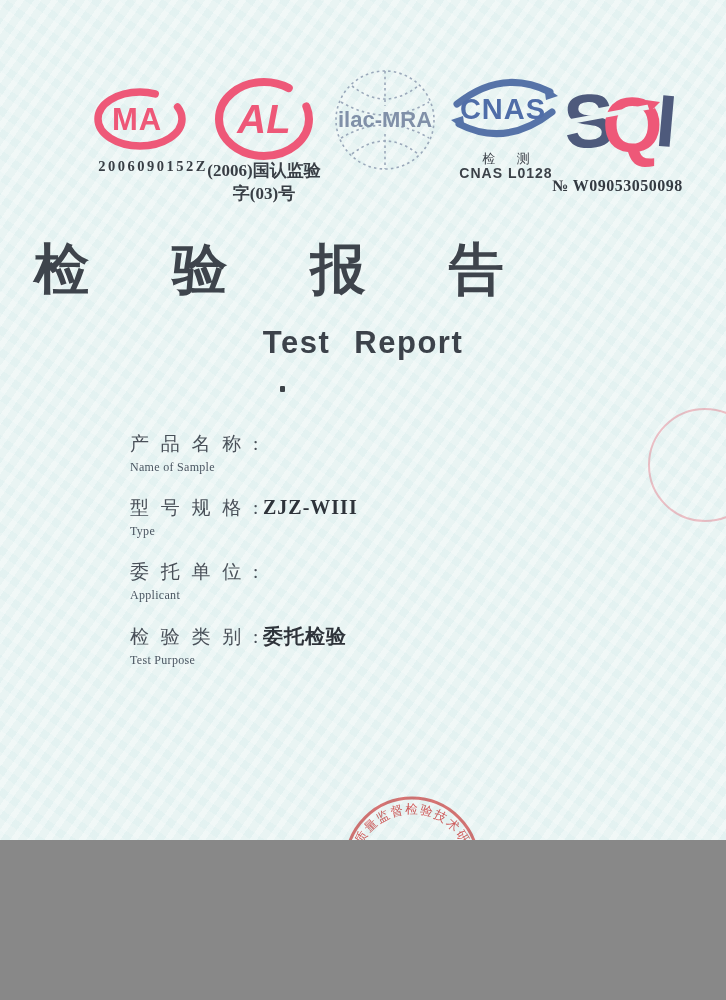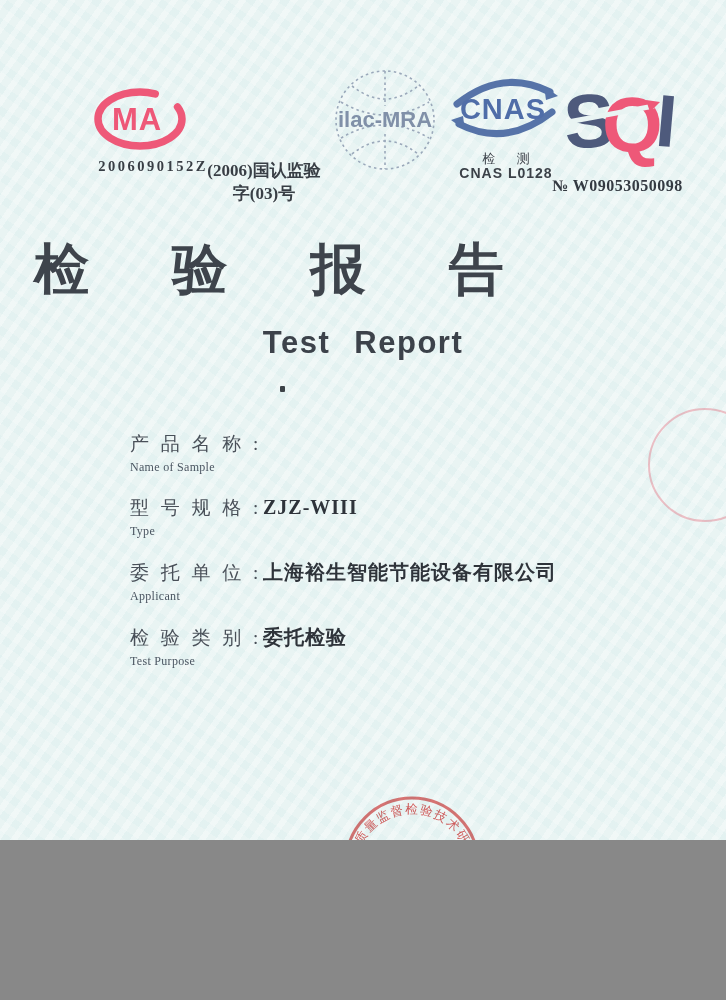--- a/index.html
+++ b/index.html
@@ -90,20 +90,26 @@
 <div class="page">
 
   <div class="logo" style="left:93px; top:86px;">
     <svg width="94" height="66" viewBox="0 0 94 66">
       <ellipse cx="47" cy="33" rx="42" ry="27" fill="none" stroke="#ee5878" stroke-width="7.5" pathLength="100" stroke-dasharray="88 12" stroke-dashoffset="6" stroke-linecap="round"></ellipse>
       <text x="44" y="44" text-anchor="middle" font-family="Liberation Sans, sans-serif" font-size="31" font-weight="bold" fill="#ee5878" letter-spacing="1">MA</text>
     </svg>
   </div>
   <div class="cert-num cma-num">2006090152Z</div>
 
+  <div class="logo" style="left:214px; top:77px;">
+    <svg width="100" height="84" viewBox="0 0 100 84">
+      <ellipse cx="50" cy="42" rx="45" ry="37" fill="none" stroke="#ee5878" stroke-width="8" pathLength="100" stroke-dasharray="90 10" stroke-dashoffset="5" stroke-linecap="round"></ellipse>
+      <text x="50" y="56" text-anchor="middle" font-family="Liberation Sans, sans-serif" font-size="40" font-weight="bold" font-style="italic" fill="#ee5878">AL</text>
+    </svg>
+  </div>
   <div class="cert-num cal-num">(2006)国认监验字(03)号</div>
 
   <div class="logo" style="left:332px; top:66px;">
     <svg width="106" height="108" viewBox="0 0 106 108">
       <g stroke="#9aa8ba" stroke-width="1.6" fill="none" stroke-dasharray="2.5 3.2">
         <circle cx="53" cy="54" r="49"></circle>
         <path d="M20,20 Q53,46 86,20"></path>
         <path d="M9,36 Q53,62 97,36"></path>
         <path d="M20,88 Q53,62 86,88"></path>
         <path d="M9,72 Q53,46 97,72"></path>
@@ -154,21 +160,20 @@
     <div class="frow">
       <div class="zh-line">
         <span class="flabel">型 号 规 格 :</span>
         <span class="fvalue">ZJZ-WIII</span>
       </div>
       <div class="en-line">Type</div>
     </div>
     <div class="frow">
       <div class="zh-line">
         <span class="flabel">委 托 单 位 :</span>
-        <span class="fvalue">上海裕生智能节能设备有限公司</span>
       </div>
       <div class="en-line">Applicant</div>
     </div>
     <div class="frow">
       <div class="zh-line">
         <span class="flabel">检 验 类 别 :</span>
         <span class="fvalue">委托检验</span>
       </div>
       <div class="en-line">Test Purpose</div>
     </div>

